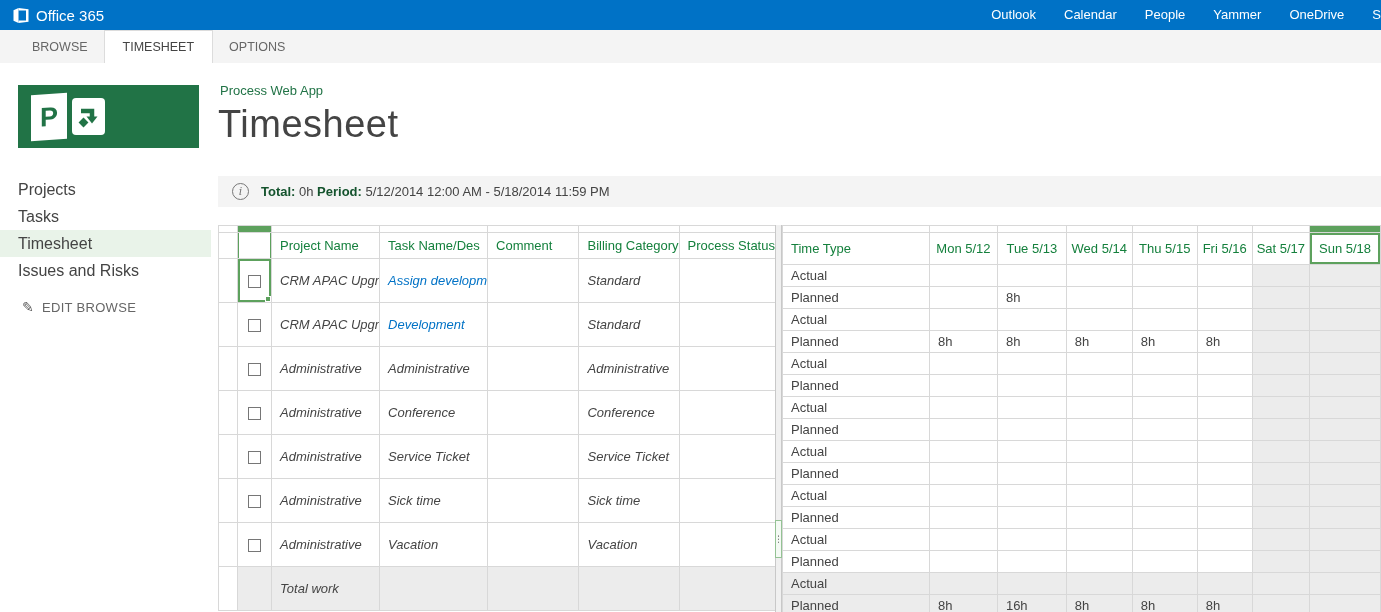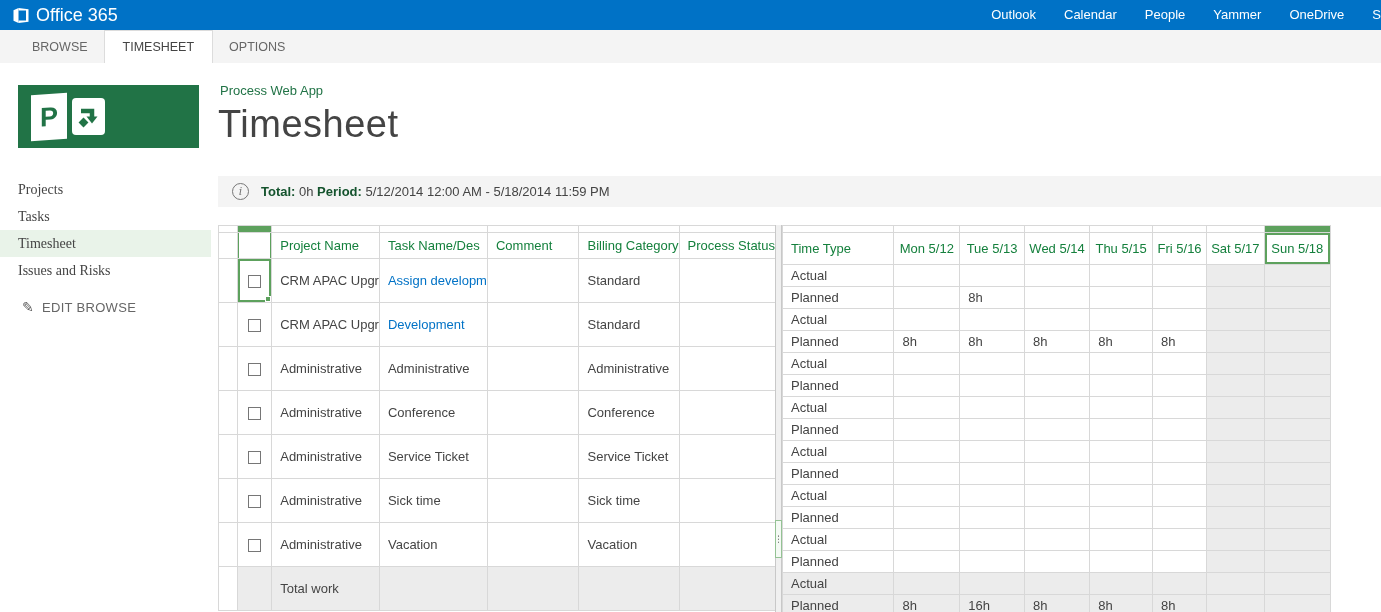--- a/index.html
+++ b/index.html
@@ -2,69 +2,69 @@
 <html><head>
 <meta charset="utf-8">
 <style>
   * { margin:0; padding:0; box-sizing:border-box; }
   body { font-family:"Liberation Sans", sans-serif; background:#fff; }
   .screen { position:relative; width:1381px; height:612px; overflow:hidden; background:#fff; }
 
   
   .suitebar { position:absolute; top:0; left:0; width:1381px; height:30px; background:#0072c6;
               display:flex; align-items:center; justify-content:space-between; color:#fff; }
-  .brand { display:flex; align-items:center; gap:7px; padding-left:13px; font-size:18px; }
+  .brand { display:flex; align-items:center; gap:7px; padding-left:13px; font-size:15px; }
   .suitenav { display:flex; align-items:center; height:30px; }
   .suitenav .snav { padding:0 14px; font-size:13px; line-height:30px; white-space:nowrap; cursor:pointer; }
   .suitenav .snav:last-child { padding-right:0; }
 
   
   .ribbon { position:absolute; top:30px; left:0; width:1381px; height:33px; background:#f4f4f4;
             display:flex; align-items:stretch; padding-left:16px; }
   .rtab { font-size:12.5px; color:#666; display:flex; align-items:center; padding:0 16px; cursor:pointer; }
   .rtab.active { background:#fff; border:1px solid #dcdcdc; border-bottom:none; color:#444; padding:0 18px; }
 
   
   .applogo { position:absolute; top:85px; left:18px; width:181px; height:63px; background:#217346;
              display:flex; align-items:center; padding-left:13px; gap:5px; }
   .plogo-page { width:36px; height:46px; background:#fff; transform:skewY(-4deg);
                 display:flex; align-items:center; justify-content:center;
                 font-size:27px; font-weight:bold; color:#217346; }
   .plogo-box { width:33px; height:37px; background:#fff; border-radius:4px;
                display:flex; align-items:center; justify-content:center; }
   .navlist { position:absolute; top:176px; left:0; width:211px; }
-  .navitem { height:27px; line-height:27px; padding-left:18px; font-size:14px; color:#444; cursor:pointer;font-family:Liberation Serif, serif; }
+  .navitem { height:27px; line-height:27px; padding-left:18px; font-size:16px; color:#444; cursor:pointer; }
   .navitem.sel { background:#e9f3e9; }
   .editlinks { position:absolute; top:299px; left:22px; font-size:13px; color:#666;
                display:flex; align-items:center; gap:8px; cursor:pointer; letter-spacing:.3px; }
   .pencil { font-size:14px; color:#555; }
 
   
   .breadcrumb { position:absolute; top:83px; left:220px; font-size:13px; color:#217346; cursor:pointer; }
   .pagetitle { position:absolute; top:103px; left:218px; font-size:38px; font-weight:200; color:#444; letter-spacing:.5px; }
 
   
   .statusbar { position:absolute; top:176px; left:218px; width:1163px; height:31px; background:#f4f4f4;
                display:flex; align-items:center; font-size:13px; color:#444; }
   .infoicon { width:17px; height:17px; border:1px solid #777; border-radius:50%; color:#777;
               font-family:"DejaVu Serif", serif; font-style:italic; font-size:11px;
               display:inline-flex; align-items:center; justify-content:center; margin:0 12px 0 14px; flex:none; }
   .statusbar b { color:#14532d;text-align:center; }
   .statusbar .seg { white-space:pre; }
 
   
   .gridL { position:absolute; top:225px; left:218px; width:558px; height:387px; overflow:hidden; }
-  .gridR { position:absolute; top:225px; left:782px; width:549px; height:387px; overflow:hidden; }
+  .gridR { position:absolute; top:225px; left:782px; width:599px; height:387px; overflow:hidden; }
   table { border-collapse:collapse; table-layout:fixed; }
   td, th { border:1px solid #d8d8d8; font-size:13px; color:#444; overflow:hidden;
            white-space:nowrap; padding:0 0 0 8px; text-align:left; font-weight:normal; vertical-align:middle; }
   .striprow td { height:7px; padding:0; }
   .stripactive { background:#5da15d; }
   .hdr th { height:26px; color:#15803d; }
-  .gridL td.body { height:44px; }
+  .gridL td.body { height:44px;font-style:italic; }
   .gridR td.body { height:22px; }
   .cb { text-align:center; padding:0; }
   .cbbox { display:inline-block; width:13px; height:13px; border:1px solid #767676; background:#fff; vertical-align:middle; }
   .selcol { box-shadow: inset 1px 0 0 #5da15d, inset -1px 0 0 #5da15d; }
   .selcell { box-shadow: inset 0 0 0 2px #5da15d; position:relative; }
   .fillhandle { position:absolute; right:0; bottom:0; width:6px; height:6px; background:#5da15d; border:1px solid #fff; }
   .today { box-shadow: inset 0 0 0 2px #5da15d; color:#333; }
   .dayh { text-align:center; padding:8px 4px; }
   .wkend { background:#ececec; }
   .totrow td { background:#ececec; }

